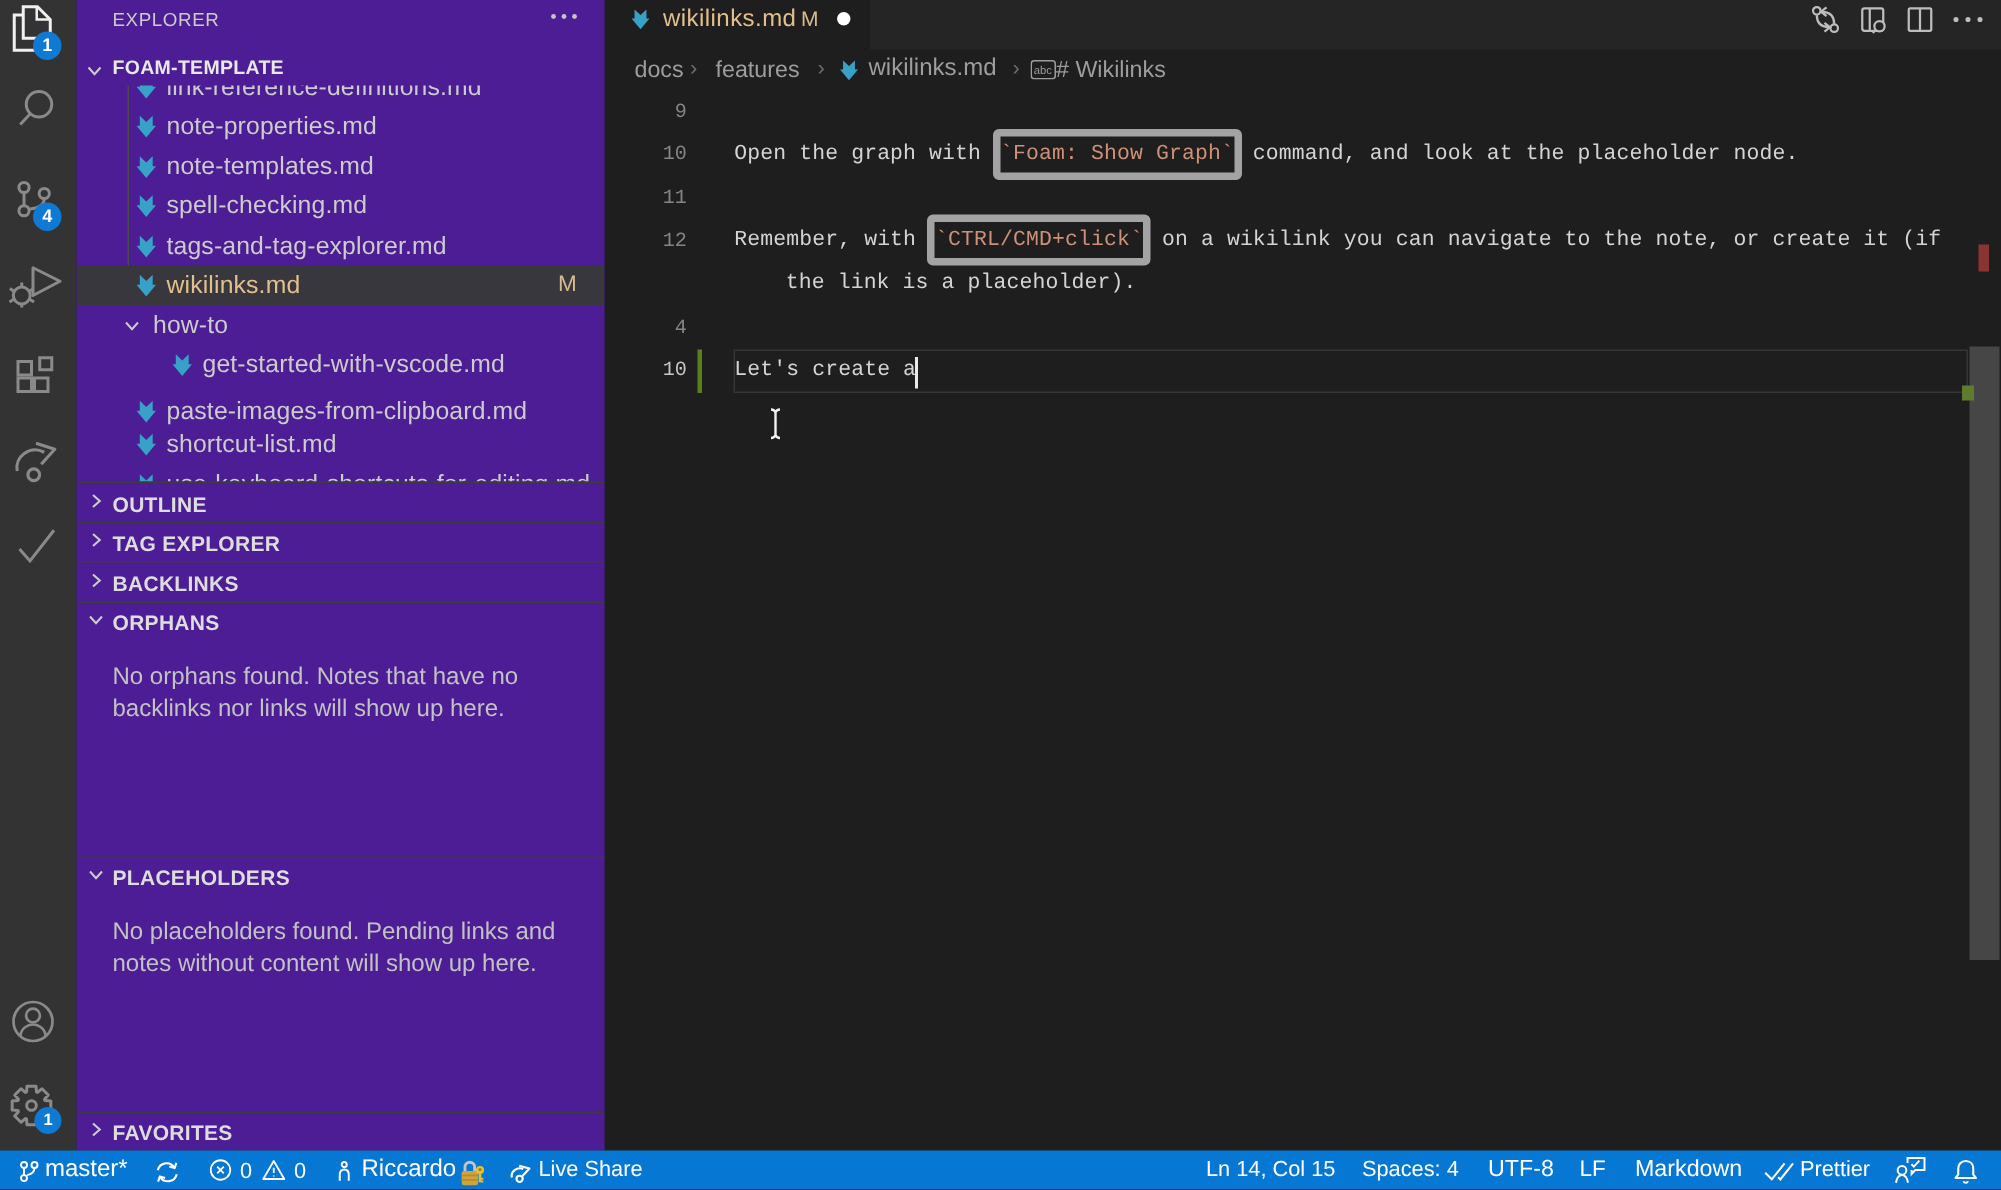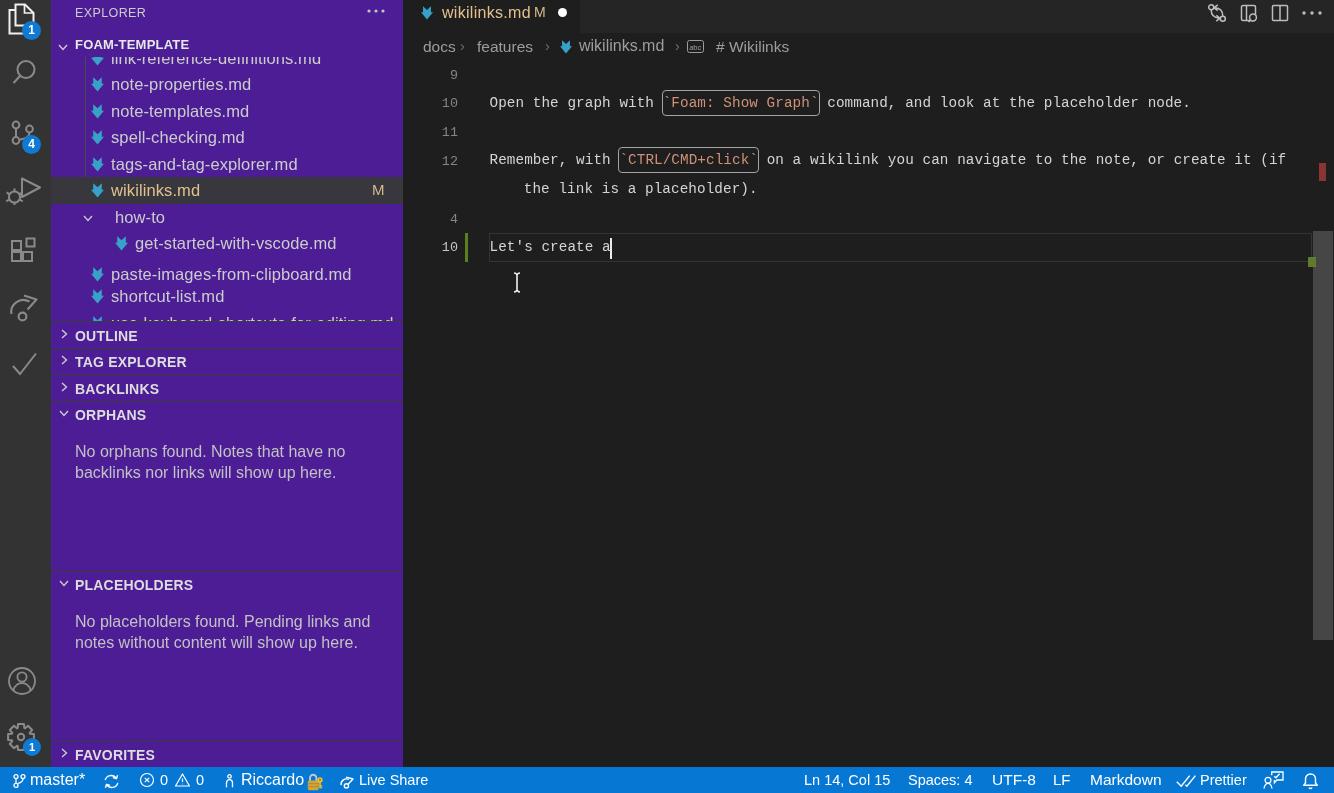--- a/index.html
+++ b/index.html
@@ -18,32 +18,32 @@
   .sect-border { position:absolute; left:0; width:352px; height:1px; background:#3c3c3c; }
   .sect-head { position:absolute; left:0; width:352px; height:26px; color:#dddddd;
     font-size:14px; font-weight:bold; letter-spacing:0.2px; }
   .sect-head .chev { position:absolute; left:6px; top:5px; }
   .sect-head .lbl { position:absolute; left:24px; top:6px; }
   .sect-body { position:absolute; left:24px; font-size:16px; color:#c2c2c2; line-height:21px; }
   .row { position:absolute; left:0; width:352px; height:27px; font-size:16.5px; color:#cccccc; letter-spacing:0.1px; }
   .row .ic { position:absolute; left:40px; top:5px; }
   .row .nm { position:absolute; left:60px; top:4px; white-space:nowrap; }
   .row .chev { position:absolute; left:30px; top:6px; }
-  .row .fnm { position:absolute; left:51px; top:4px;margin-left:13px; }
+  .row .fnm { position:absolute; left:51px; top:4px; }
   
   #tabbar { left:404px; top:0; width:930px; height:33px; background:#252526; }
   #tab1 { position:absolute; left:0; top:0; width:176px; height:33px; background:#1e1e1e; }
   #breadcrumb { left:404px; top:33px; width:930px; height:27px; background:#1e1e1e;
     font-size:14.5px; color:#9d9d9d; }
   .bc { position:absolute; top:5px; white-space:nowrap; }
   #code { left:404px; top:60px; width:930px; height:706px; background:#1e1e1e;
     font-family:"Liberation Mono", monospace; font-size:14.3px; letter-spacing:0.08px; }
   .ln { position:absolute; width:54px; text-align:right; color:#858585; font-size:13.4px; }
   .cl { position:absolute; left:85.5px; white-space:pre; color:#d4d4d4; }
-  .icode { color:#ce9178; border:1px solid #a3a3a3; border-radius:4px; padding:4px 0; margin:0 -1px; }
+  .icode { color:#ce9178; border:5px solid #a3a3a3; border-radius:4px; padding:4px 0; margin:0 -1px; }
   
   #statusbar { left:0; top:766.5px; width:1334px; height:26.5px; background:#0678d4; color:#ffffff; font-size:14.5px; }
   .st { position:absolute; top:5px; white-space:nowrap; }
 </style>
 </head>
 <body>
 <div id="stage">
   <div id="activitybar" class="abs">
 
     <svg class="ab-icon" style="top:3px;left:8px;width:27px;height:32px;" viewBox="0 0 27 32" fill="none" stroke="#f0f0f0" stroke-width="2">
@@ -274,21 +274,21 @@
     <span class="bc" style="left:141px;color:#6e6e6e;">›</span>
     <svg class="bc" style="left:156px;top:5.5px;" width="12" height="16" viewBox="0 0 13 17">
         <path d="M2.2 1.2 L6.5 5.3 L10.8 1.2 L10.8 7.8 L13 7.8 L6.5 15.6 L0 7.8 L2.2 7.8 Z" fill="#38a1c8"></path>
       </svg>
     <span class="bc" style="left:175px;font-size:16px;top:4px;">wikilinks.md</span>
     <span class="bc" style="left:271px;color:#6e6e6e;">›</span>
     <svg class="bc" style="left:283px;top:7px;" width="17" height="13" viewBox="0 0 17 13" fill="none" stroke="#9d9d9d" stroke-width="1">
       <rect x="0.5" y="0.5" width="16" height="12" rx="2"></rect>
       <text x="2.2" y="9.5" font-size="7.5" fill="#9d9d9d" stroke="none" font-family="Liberation Sans">abc</text>
     </svg>
-    <span class="bc" style="left:312px;font-size:15.5px;top:4.5px;"># Wikilinks</span>
+    <span class="bc" style="left:300px;font-size:15.5px;top:4.5px;"># Wikilinks</span>
   </div>
   <div id="code" class="abs">
 
     <div style="position:absolute;left:85px;top:173.2px;width:823px;height:28.8px;border:1px solid #343434;"></div>
 
     <div style="position:absolute;left:60.5px;top:173.2px;width:3.5px;height:28.8px;background:#59801c;"></div>
     <div class="ln" style="top:7.5px;">9</div>
     <div class="ln" style="top:36.3px;">10</div>
     <div class="ln" style="top:65.1px;">11</div>
     <div class="ln" style="top:93.9px;">12</div>

